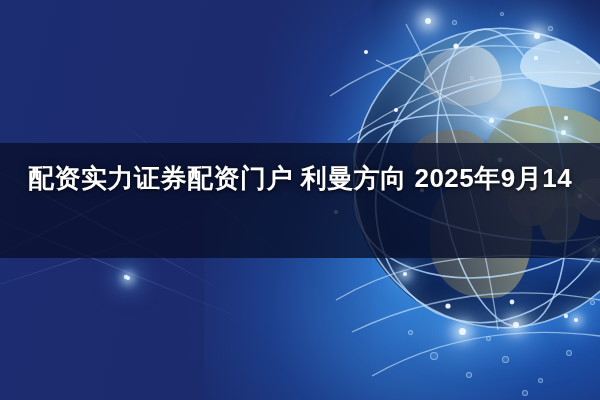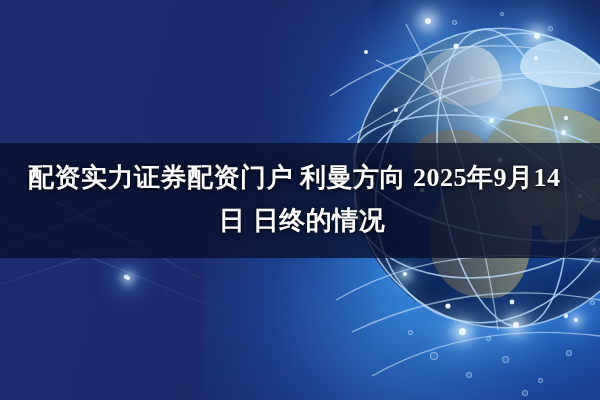--- a/index.html
+++ b/index.html
@@ -96,21 +96,21 @@
     padding:14px 24px 0 28px;
     color:#ffffff;
     font-size:26px;
     font-weight:bold;
     line-height:42px;
     letter-spacing:.5px;
     text-align:justify;
     text-shadow:0 1px 3px rgba(0,0,0,.75), 0 0 10px rgba(0,0,0,.45);
     white-space:normal;
   }
-  .headline .l1{display:block;font-family:Liberation Serif, serif;}
+  .headline .l1{display:block;}
   .headline .l2{display:block;text-align:center;}
 </style>
 </head>
 <body>
 
 <div class="banner">
 
   <div class="bg-base"></div>
   <div class="bg-left-flat"></div>
   <div class="bg-glow-tr"></div>
@@ -202,16 +202,15 @@
     <div class="bubble" style="left:548px;top:26px;width:5px;height:5px;"></div>
     <div class="bubble" style="left:576px;top:60px;width:4px;height:4px;"></div>
     <div class="bubble" style="left:470px;top:76px;width:4px;height:4px;"></div>
     <div class="bubble" style="left:590px;top:300px;width:5px;height:5px;"></div>
   </div>
 
   <div class="band"></div>
 
   <div class="headline">
     <span class="l1">配资实力证券配资门户 利曼方向 2025年9月14</span>
-    <span class="l2">日 日终的情况</span>
   </div>
 
 </div>
 
 </body></html>

